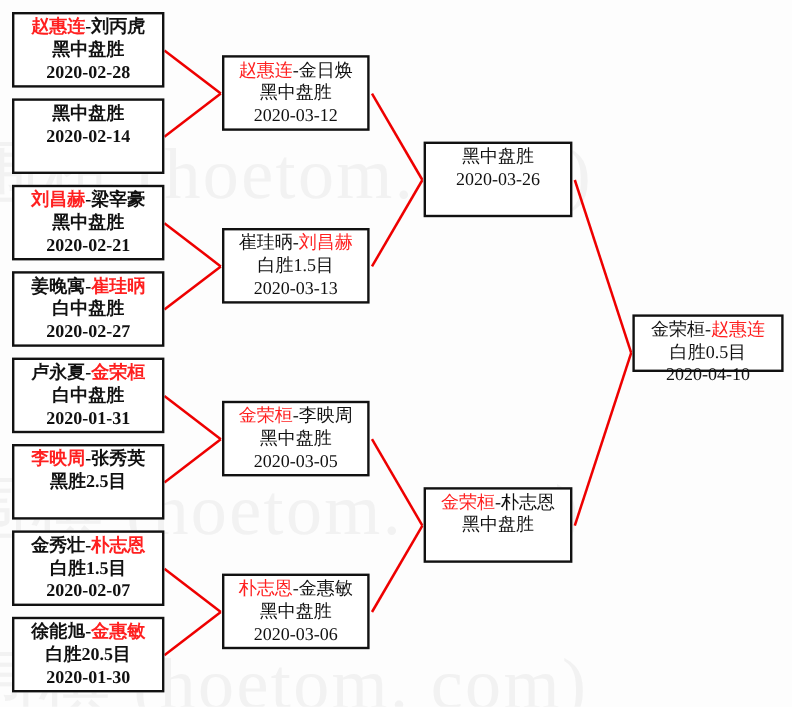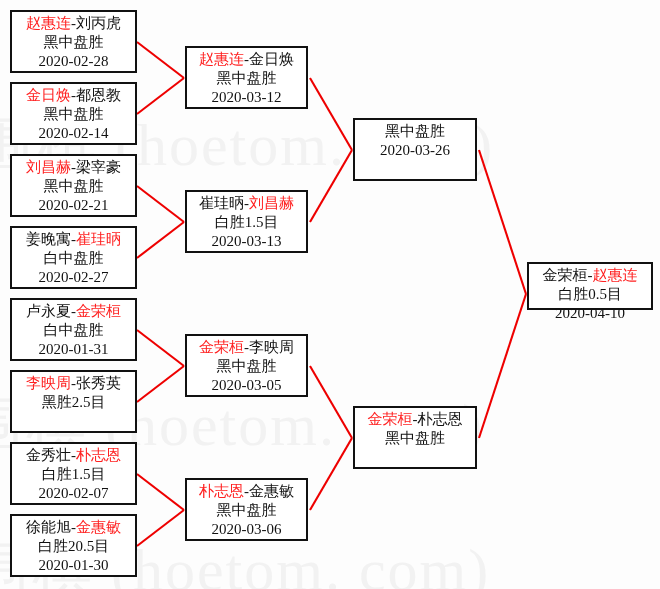--- a/index.html
+++ b/index.html
@@ -42,21 +42,21 @@
     color:#111111;
     font-size:15px;
     line-height:19px;
     padding-top:2px;
     white-space:nowrap;
   }
   .box .ln{display:block;height:19px;}
   .red{color:#ff2020;}
   .blk{color:#111111;}
 
-  .r1{width:127px;height:63px;left:10px;}
+  .r1{width:127px;height:63px;left:10px;font-weight:bold;}
   .r2{width:123px;height:63px;left:185px;}
   .r3{width:124px;height:63px;left:353px;}
   .r4{width:126px;height:48px;left:527px;}
 </style>
 </head>
 <body>
 
 <div id="stage">
 
   <div class="wm-layer">
@@ -85,21 +85,20 @@
     <line x1="479" y1="438" x2="526" y2="294"></line>
   </svg>
 
   <div class="box r1" style="top:10px">
     <span class="ln"><span class="red">赵惠连</span><span class="blk">-</span><span class="blk">刘丙虎</span></span>
     <span class="ln">黑中盘胜</span>
     <span class="ln">2020-02-28</span>
   </div>
 
   <div class="box r1" style="top:82px">
-    <span class="ln"><span class="red">金日焕</span><span class="blk">-</span><span class="blk">都恩教</span></span>
     <span class="ln">黑中盘胜</span>
     <span class="ln">2020-02-14</span>
   </div>
 
   <div class="box r1" style="top:154px">
     <span class="ln"><span class="red">刘昌赫</span><span class="blk">-</span><span class="blk">梁宰豪</span></span>
     <span class="ln">黑中盘胜</span>
     <span class="ln">2020-02-21</span>
   </div>
 

